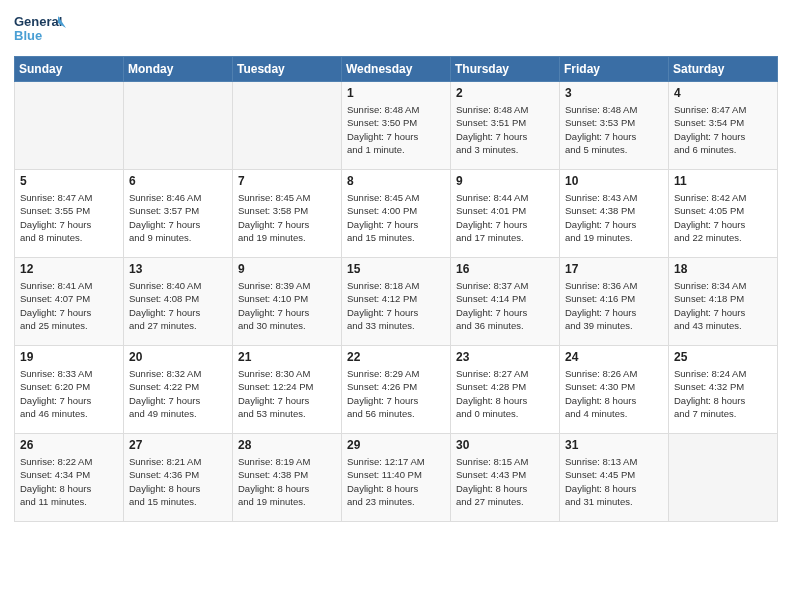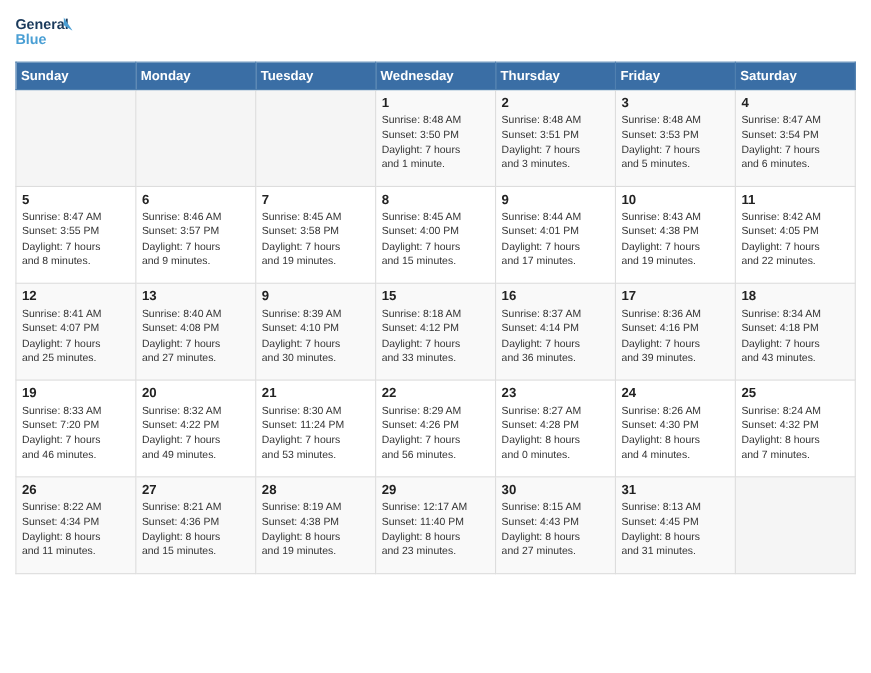--- a/index.html
+++ b/index.html
@@ -249,35 +249,35 @@
             <div class="cell-text">Sunrise: 8:34 AM</div>
             <div class="cell-text">Sunset: 4:18 PM</div>
             <div class="cell-text">Daylight: 7 hours</div>
             <div class="cell-text">and 43 minutes.</div>
           </td>
         </tr>
         <tr>
           <td>
             <div class="day-number">19</div>
             <div class="cell-text">Sunrise: 8:33 AM</div>
-            <div class="cell-text">Sunset: 7:20 PM</div>
+            <div class="cell-text">Sunset: 6:20 PM</div>
             <div class="cell-text">Daylight: 7 hours</div>
             <div class="cell-text">and 46 minutes.</div>
           </td>
           <td>
             <div class="day-number">20</div>
             <div class="cell-text">Sunrise: 8:32 AM</div>
             <div class="cell-text">Sunset: 4:22 PM</div>
             <div class="cell-text">Daylight: 7 hours</div>
             <div class="cell-text">and 49 minutes.</div>
           </td>
           <td>
             <div class="day-number">21</div>
             <div class="cell-text">Sunrise: 8:30 AM</div>
-            <div class="cell-text">Sunset: 11:24 PM</div>
+            <div class="cell-text">Sunset: 12:24 PM</div>
             <div class="cell-text">Daylight: 7 hours</div>
             <div class="cell-text">and 53 minutes.</div>
           </td>
           <td>
             <div class="day-number">22</div>
             <div class="cell-text">Sunrise: 8:29 AM</div>
             <div class="cell-text">Sunset: 4:26 PM</div>
             <div class="cell-text">Daylight: 7 hours</div>
             <div class="cell-text">and 56 minutes.</div>
           </td>

